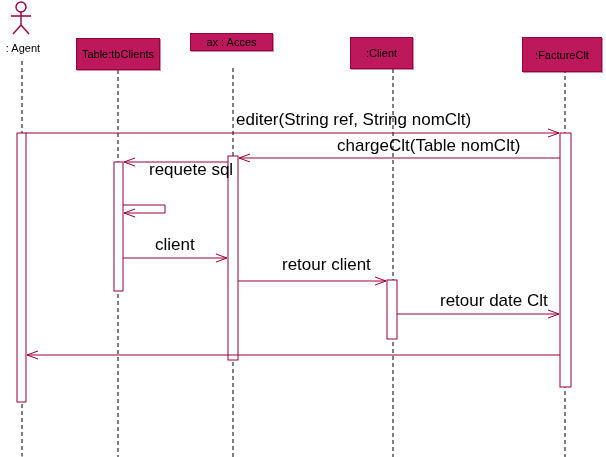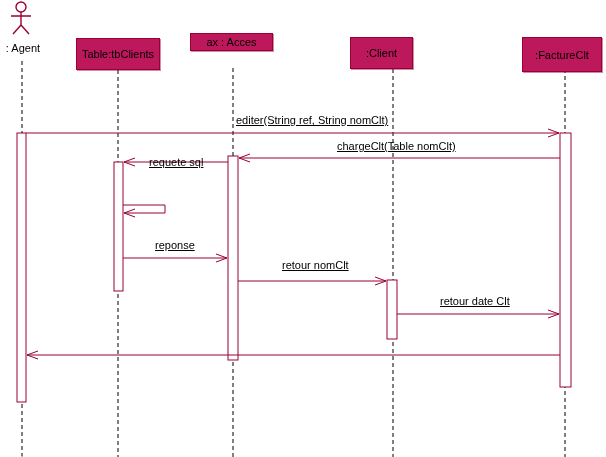--- a/index.html
+++ b/index.html
@@ -10,21 +10,21 @@
   .overlay{position:absolute;left:0;top:0;}
   .obj{
     position:absolute;background:#be185d;border:1px solid #990033;
     box-shadow:1px 1px 0 rgba(153,0,51,0.45);
     display:flex;align-items:center;justify-content:center;
     font-size:11px;line-height:12px;box-sizing:border-box;
   }
   .actor{position:absolute;left:0;top:0;width:46px;text-align:center;}
   .actor-label{font-size:11px;margin-top:1px;white-space:nowrap;}
   .mlabel{
-    position:absolute;font-size:11px;line-height:12px;white-space:nowrap;text-decoration:underline;
+    position:absolute;font-size:17px;line-height:12px;white-space:nowrap;
   }
   .ll{stroke:#000000;stroke-width:1;stroke-dasharray:4,3;}
   .act{fill:#ffffff;stroke:#990033;stroke-width:1;}
   .msg{stroke:#990033;stroke-width:1;fill:none;}
 </style>
 </head>
 <body>
 
 <div class="canvas">
 
@@ -104,18 +104,18 @@
   </div>
   <div class="obj" style="left:350px;top:37px;width:63px;height:32px">
     <span>:Client</span>
   </div>
   <div class="obj" style="left:522px;top:37px;width:80px;height:35px">
     <span>:FactureClt</span>
   </div>
 
   <div class="mlabel" style="left:236px;top:114px">editer(String ref, String nomClt)</div>
   <div class="mlabel" style="left:337px;top:140px">chargeClt(Table nomClt)</div>
-  <div class="mlabel" style="left:149px;top:156px">requete sql</div>
-  <div class="mlabel" style="left:155px;top:239px">reponse</div>
-  <div class="mlabel" style="left:282px;top:259px">retour nomClt</div>
+  <div class="mlabel" style="left:149px;top:164px">requete sql</div>
+  <div class="mlabel" style="left:155px;top:239px">client</div>
+  <div class="mlabel" style="left:282px;top:259px">retour client</div>
   <div class="mlabel" style="left:440px;top:295px">retour date Clt</div>
 
 </div>
 
 </body></html>

